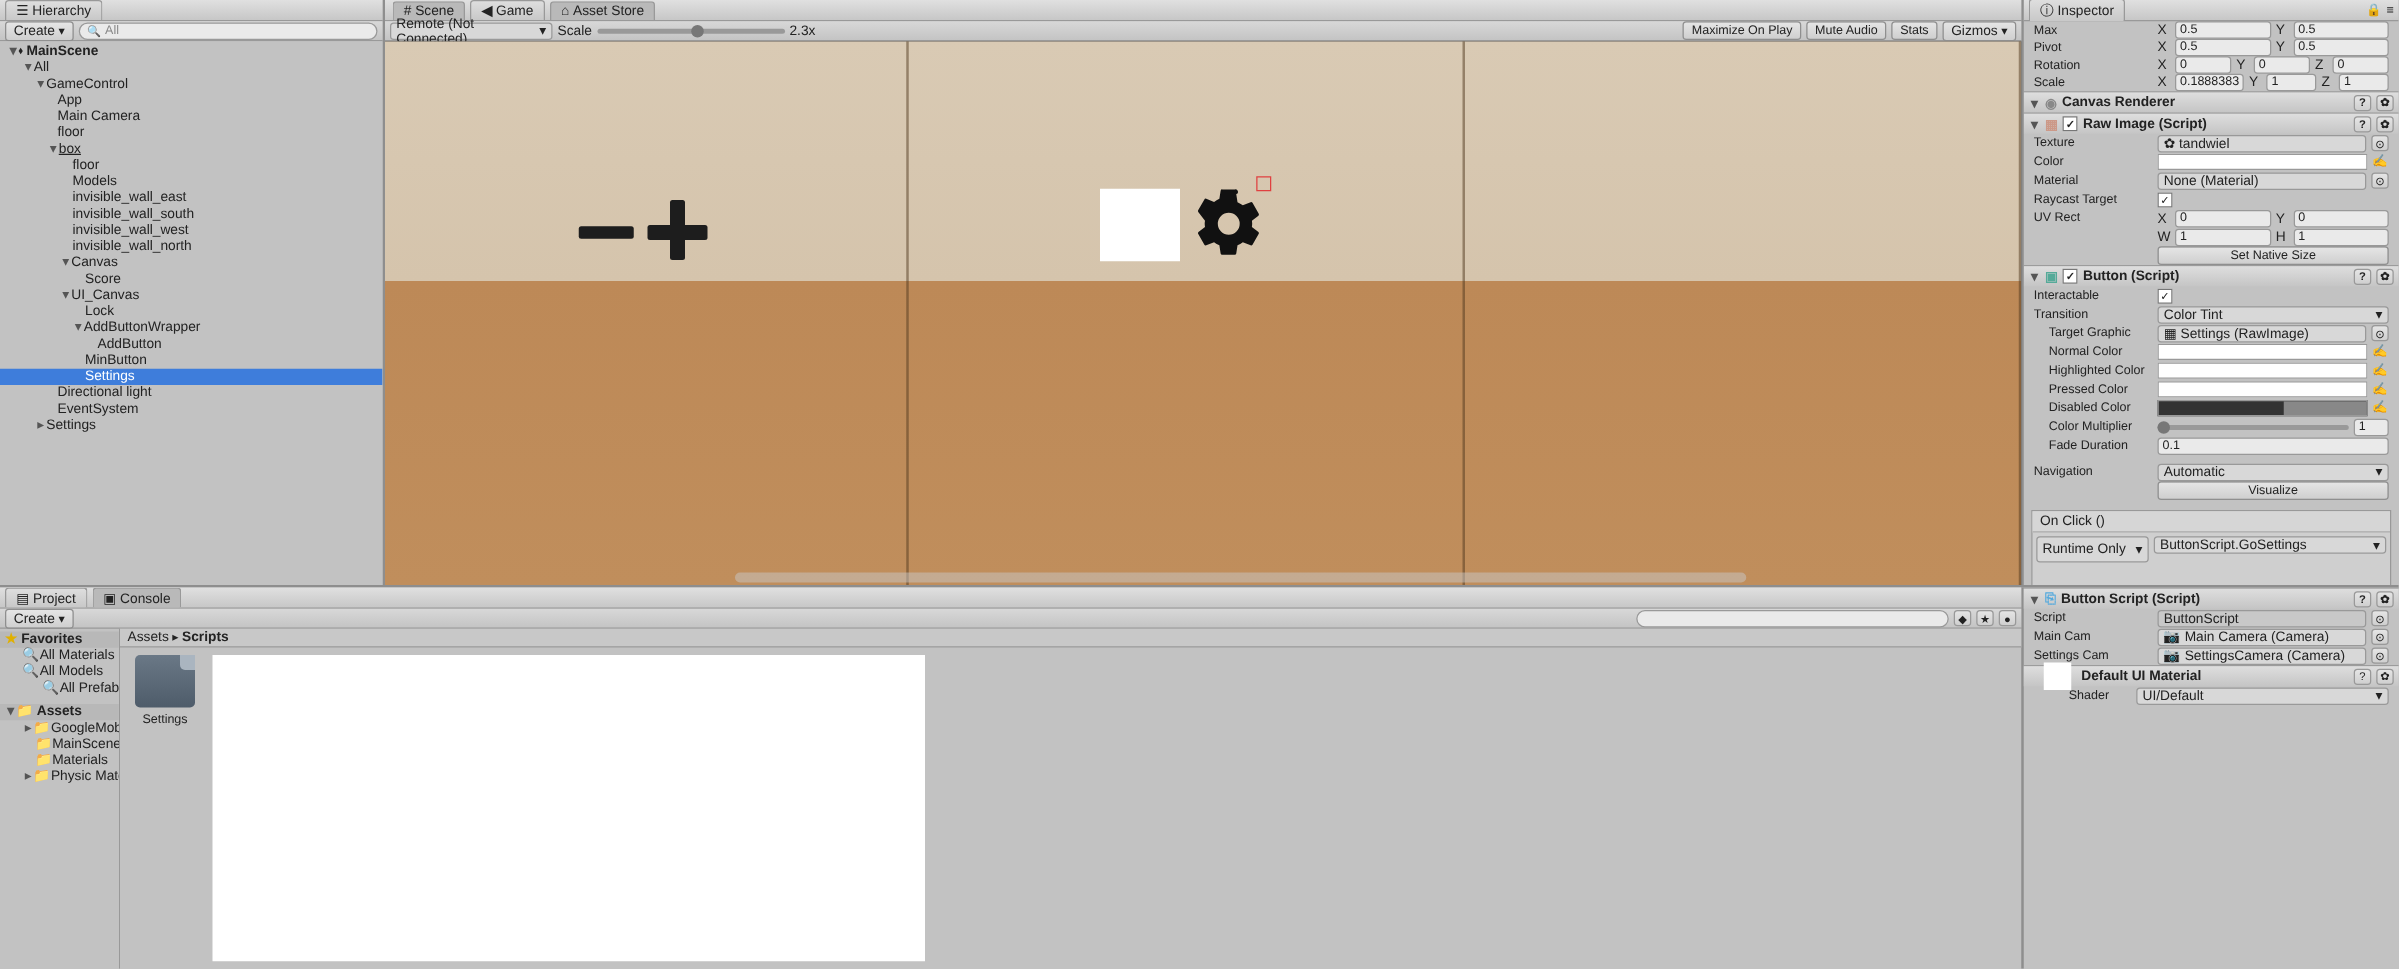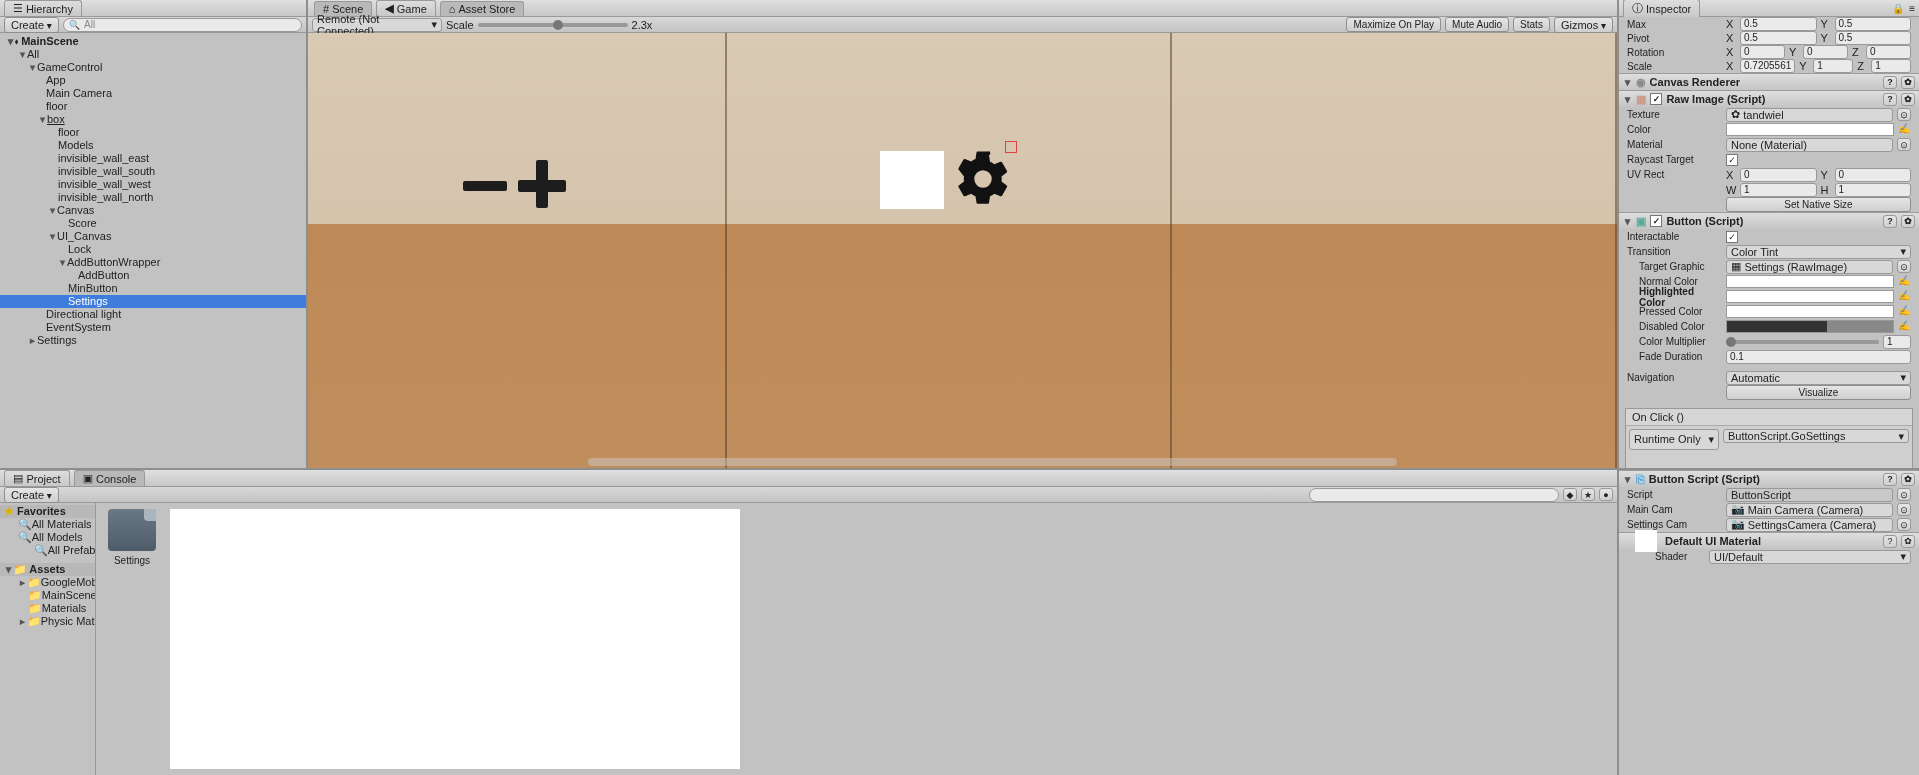--- a/index.html
+++ b/index.html
@@ -172,21 +172,21 @@
         <span style="width:10px;">X</span>
         <div class="input" style="flex:1;">0</div>
         <span style="width:10px;">Y</span>
         <div class="input" style="flex:1;">0</div>
         <span style="width:10px;">Z</span>
         <div class="input" style="flex:1;">0</div>
       </div>
     <div class="prop-row">
         <span class="lbl">Scale</span>
         <span style="width:10px;">X</span>
-        <div class="input" style="flex:1;">0.7205561</div>
+        <div class="input" style="flex:1;">0.1888383</div>
         <span style="width:10px;">Y</span>
         <div class="input" style="flex:1;">1</div>
         <span style="width:10px;">Z</span>
         <div class="input" style="flex:1;">1</div>
       </div>
 
     <div class="inspector-sec">
       <div class="sec-head">
           <span class="foldout">▾</span>
           <span style="color:#888;">◉</span>
@@ -279,21 +279,21 @@
             <span>Settings (RawImage)</span>
           </div>
           <span class="tiny-btn">⊙</span>
         </div>
       <div class="prop-row">
           <span class="lbl" style="padding-left:12px;">Normal Color</span>
           <div class="colorfield"></div>
           <span class="eyedrop">✍</span>
         </div>
       <div class="prop-row">
-          <span class="lbl" style="padding-left:12px;font-weight:bold;">Highlighted Color</span>
+          <span class="lbl" style="padding-left:12px;">Highlighted Color</span>
           <div class="colorfield"></div>
           <span class="eyedrop">✍</span>
         </div>
       <div class="prop-row">
           <span class="lbl" style="padding-left:12px;">Pressed Color</span>
           <div class="colorfield"></div>
           <span class="eyedrop">✍</span>
         </div>
       <div class="prop-row">
           <span class="lbl" style="padding-left:12px;">Disabled Color</span>
@@ -379,20 +379,23 @@
         <div class="tree-item" style="padding-left:34px;"><span style="color:#e0b000;">🔍</span><span>All Prefabs</span></div>
         <div style="height:6px;"></div>
         <div class="tree-item" style="background:#b8b8b8;font-weight:bold;padding-left:4px;"><span class="foldout">▾</span>📁 <span>Assets</span></div>
         <div class="tree-item" style="padding-left:18px;"><span class="foldout">▸</span>📁<span>GoogleMobi</span></div>
         <div class="tree-item" style="padding-left:28px;">📁<span>MainScene</span></div>
         <div class="tree-item" style="padding-left:28px;">📁<span>Materials</span></div>
         <div class="tree-item" style="padding-left:18px;"><span class="foldout">▸</span>📁<span>Physic Mate</span></div>
       </div>
 
       <div style="flex:1;display:flex;flex-direction:column;">
+        <div style="background:#c8c8c8;border-bottom:1px solid #999;padding:1px 6px;font-size:10px;">
+          <span>Assets</span> ▸ <b>Scripts</b>
+        </div>
         <div style="flex:1;display:flex;padding:6px;gap:8px;">
           <div style="width:60px;text-align:center;">
             <div style="width:48px;height:42px;margin:0 auto;background:linear-gradient(#6a7886,#4e5c6a);border-radius:4px;position:relative;">
               <div style="position:absolute;top:0;right:0;width:12px;height:12px;background:#aab5c0;border-bottom-left-radius:4px;"></div>
             </div>
             <div style="font-size:10px;margin-top:4px;">Settings</div>
           </div>
           <div style="flex:1;max-width:570px;background:#fff;"></div>
         </div>
       </div>

